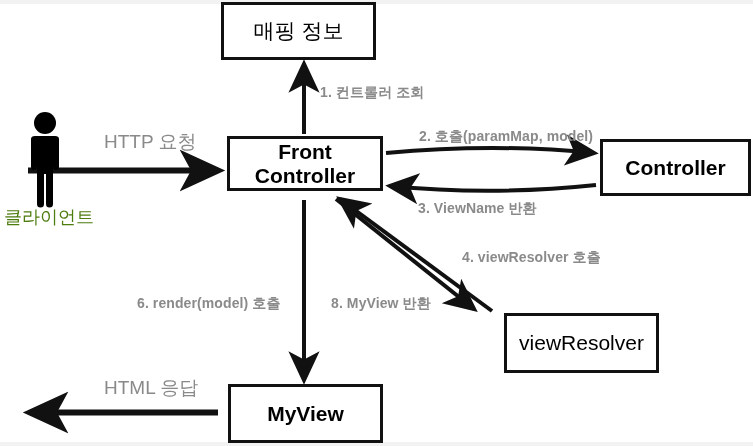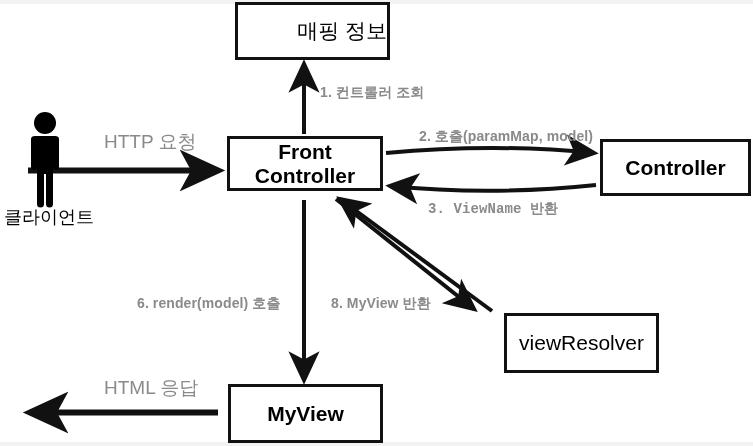--- a/index.html
+++ b/index.html
@@ -39,22 +39,22 @@
     text-align: center;
     color: #000000;
     line-height: 1.12;
   }
   .node-label {
     display: block;
     white-space: pre-line;
   }
 
   #node-mapping {
-    left: 235px; top: 2px; width: 155px; height: 58px;
-    font-size: 21px; font-weight: 400; justify-content: flex-end;
+    left: 221px; top: 2px; width: 155px; height: 58px;
+    font-size: 21px; font-weight: 400;
   }
   #node-front-controller {
     left: 227px; top: 136px; width: 156px; height: 55px;
     font-size: 21px; font-weight: 700;
   }
   #node-controller {
     left: 600px; top: 139px; width: 151px; height: 57px;
     font-size: 21px; font-weight: 700;
   }
   #node-view-resolver {
@@ -85,30 +85,30 @@
     font-weight: 400;
   }
   .caption.step {
     font-size: 14px;
     font-weight: 700;
     letter-spacing: 0.1px;
   }
 
   #label-client {
     left: 4px; top: 205px;
-    color: #000000;
+    color: #4d7c0f;
     font-size: 18px;
     text-align: right;
   }
   #label-http-request { left: 104px; top: 129px; }
   #label-html-response { left: 104px; top: 375px; }
 
   #label-step1 { left: 320px; top: 84px; }
   #label-step2 { left: 390px; top: 128px; margin-left: 29px; }
-  #label-step3 { left: 428px; top: 200px; font-family: Liberation Mono, monospace; }
+  #label-step3 { left: 418px; top: 200px; }
   #label-step4 { left: 462px; top: 249px; }
   #label-step5 { left: 331px; top: 295px; }
   #label-step6 { left: 137px; top: 295px; }
 
   #arrows {
     position: absolute;
     left: 0; top: 0;
     width: 753px;
     height: 446px;
     pointer-events: none;
@@ -184,18 +184,19 @@
   <div class="caption plain" id="label-html-response">HTML 응답</div>
 
   <div class="caption plain" id="label-http-request">HTTP 요청</div>
 
   <div class="caption step" id="label-step1">1. 컨트롤러 조회</div>
 
   <div class="caption step" id="label-step2">2. 호출(paramMap, model)</div>
 
   <div class="caption step" id="label-step3">3. ViewName 반환</div>
 
+  <div class="caption step" id="label-step4">4. viewResolver 호출</div>
 
   <div class="caption step" id="label-step5">8. MyView 반환</div>
 
   <div class="caption step" id="label-step6">6. render(model) 호출</div>
 
 </div>
 
 </body></html>

